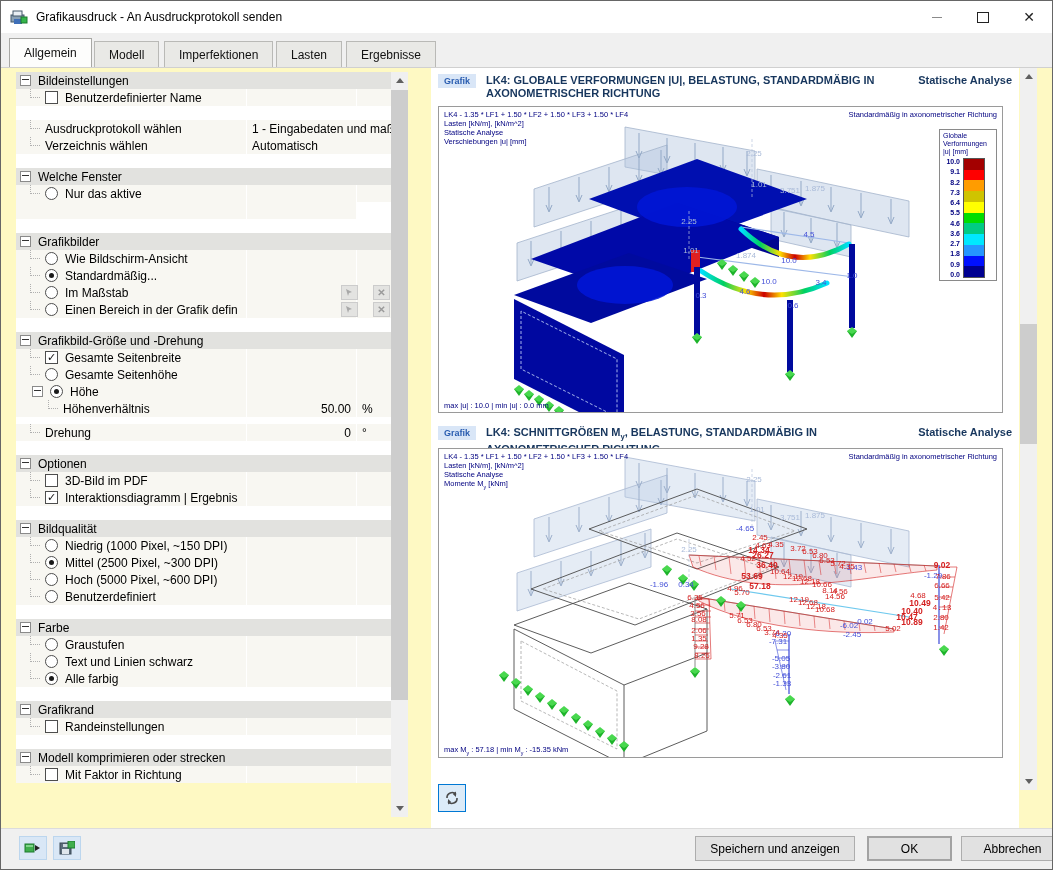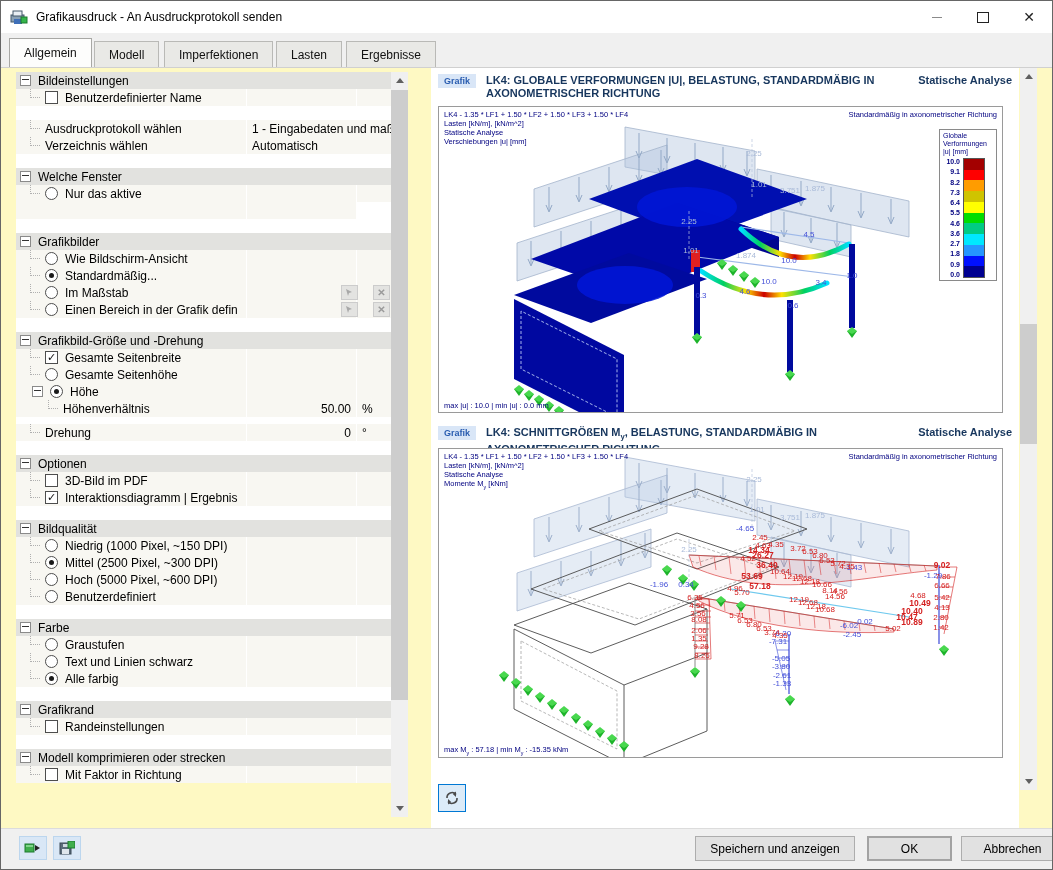--- a/index.html
+++ b/index.html
@@ -809,21 +809,21 @@
             <span class="ann red" style="left: 391px; top: 141px;">8.14</span>
             <span class="ann red" style="left: 401px; top: 142px;">4.56</span>
             <span class="ann red" style="left: 396px; top: 147px;">14.56</span>
             <span class="ann redb" style="left: 503px; top: 116px;">9.02</span>
             <span class="ann red" style="left: 504px; top: 127px;">7.86</span>
             <span class="ann red" style="left: 503px; top: 136px;">6.66</span>
             <span class="ann red" style="left: 503px; top: 148px;">5.42</span>
             <span class="ann red" style="left: 479px; top: 146px;">4.68</span>
             <span class="ann redb" style="left: 481px; top: 154px;">10.49</span>
             <span class="ann redb" style="left: 473px; top: 162px;">10.40</span>
-            <span class="ann red" style="left: 503px; top: 158px;">4.13</span>
+            <span class="ann red" style="left: 503px; top: 158px; font-family: Liberation Mono, monospace;">4.13</span>
             <span class="ann redb" style="left: 468px; top: 168px;">10.47</span>
             <span class="ann red" style="left: 502px; top: 168px;">2.80</span>
             <span class="ann redb" style="left: 473px; top: 173px;">10.89</span>
             <span class="ann red" style="left: 502px; top: 178px;">1.42</span>
             <span class="ann red" style="left: 454px; top: 179px;">5.02</span>
             <span class="ann red" style="left: 298px; top: 166px;">5.71</span>
             <span class="ann red" style="left: 306px; top: 171px;">6.53</span>
             <span class="ann red" style="left: 315px; top: 175px;">6.80</span>
             <span class="ann red" style="left: 325px; top: 179px;">6.53</span>
             <span class="ann red" style="left: 333px; top: 183px;">3.74</span>

